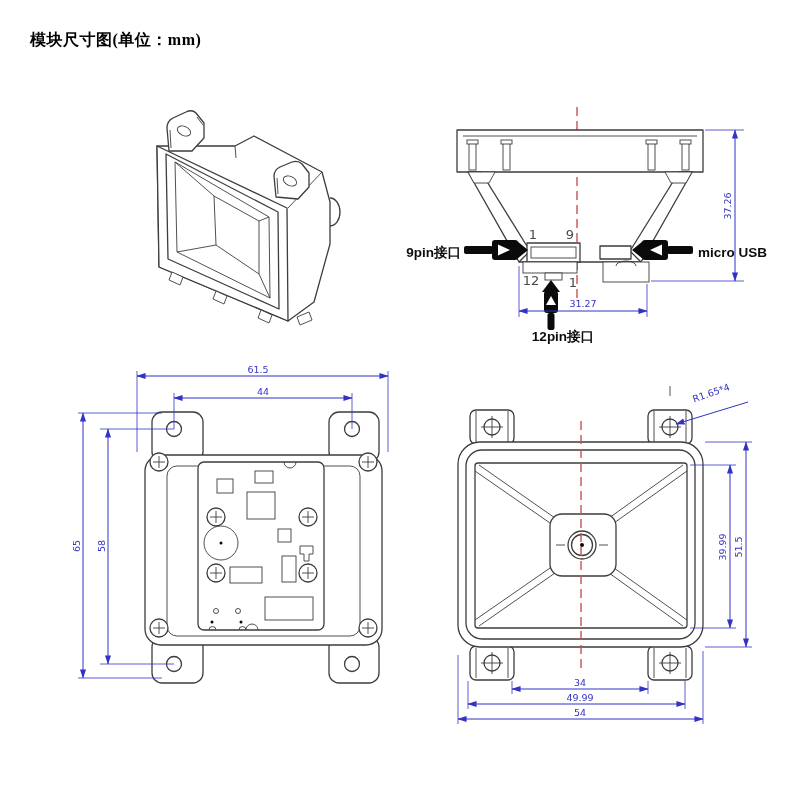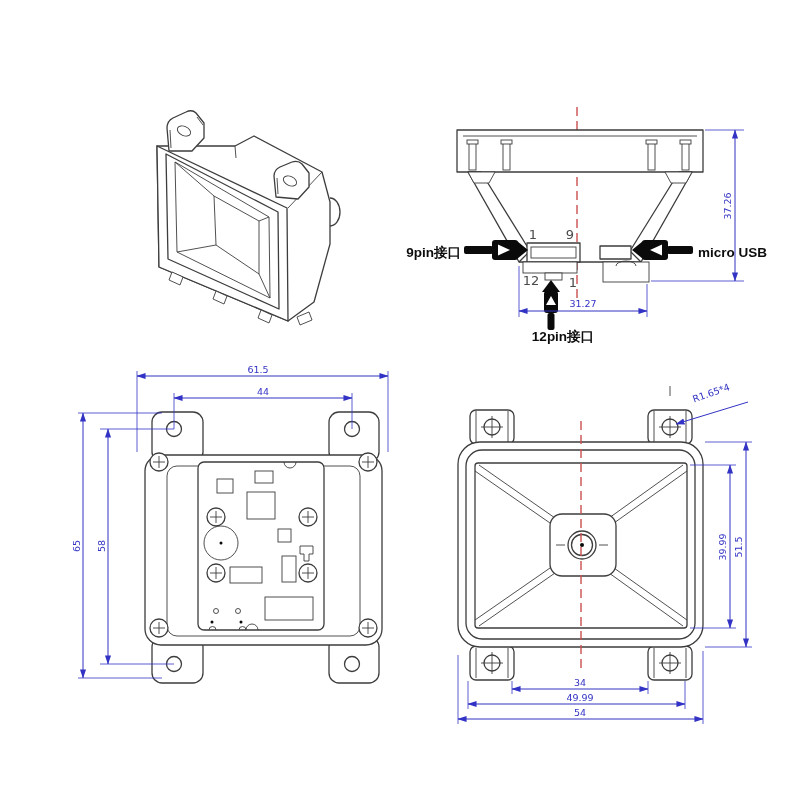--- a/index.html
+++ b/index.html
@@ -19,20 +19,21 @@
   .lbl-text{fill:#0d0d0d;font-size:13.5px;font-weight:bold;font-family:"Liberation Sans",sans-serif;}
   .red-cl{stroke:#c9514e;stroke-width:1.4;stroke-dasharray:9 5;fill:none;}
   .black-f{fill:#0a0a0a;stroke:none;}
   .white-f{fill:#fff;stroke:none;}
 </style>
 </head>
 <body>
 
 <div class="page">
 
+  <div class="doc-title">模块尺寸图(单位：mm)</div>
 
   <svg width="800" height="800" viewBox="0 0 800 800">
     <defs>
       <marker id="arr" viewBox="0 0 10 10" refX="9.5" refY="5" markerWidth="9" markerHeight="9" orient="auto-start-reverse">
         <path d="M0,1.6 L10,5 L0,8.4 Z" fill="#3232c4"></path>
       </marker>
     </defs>
 
     <g>
 

